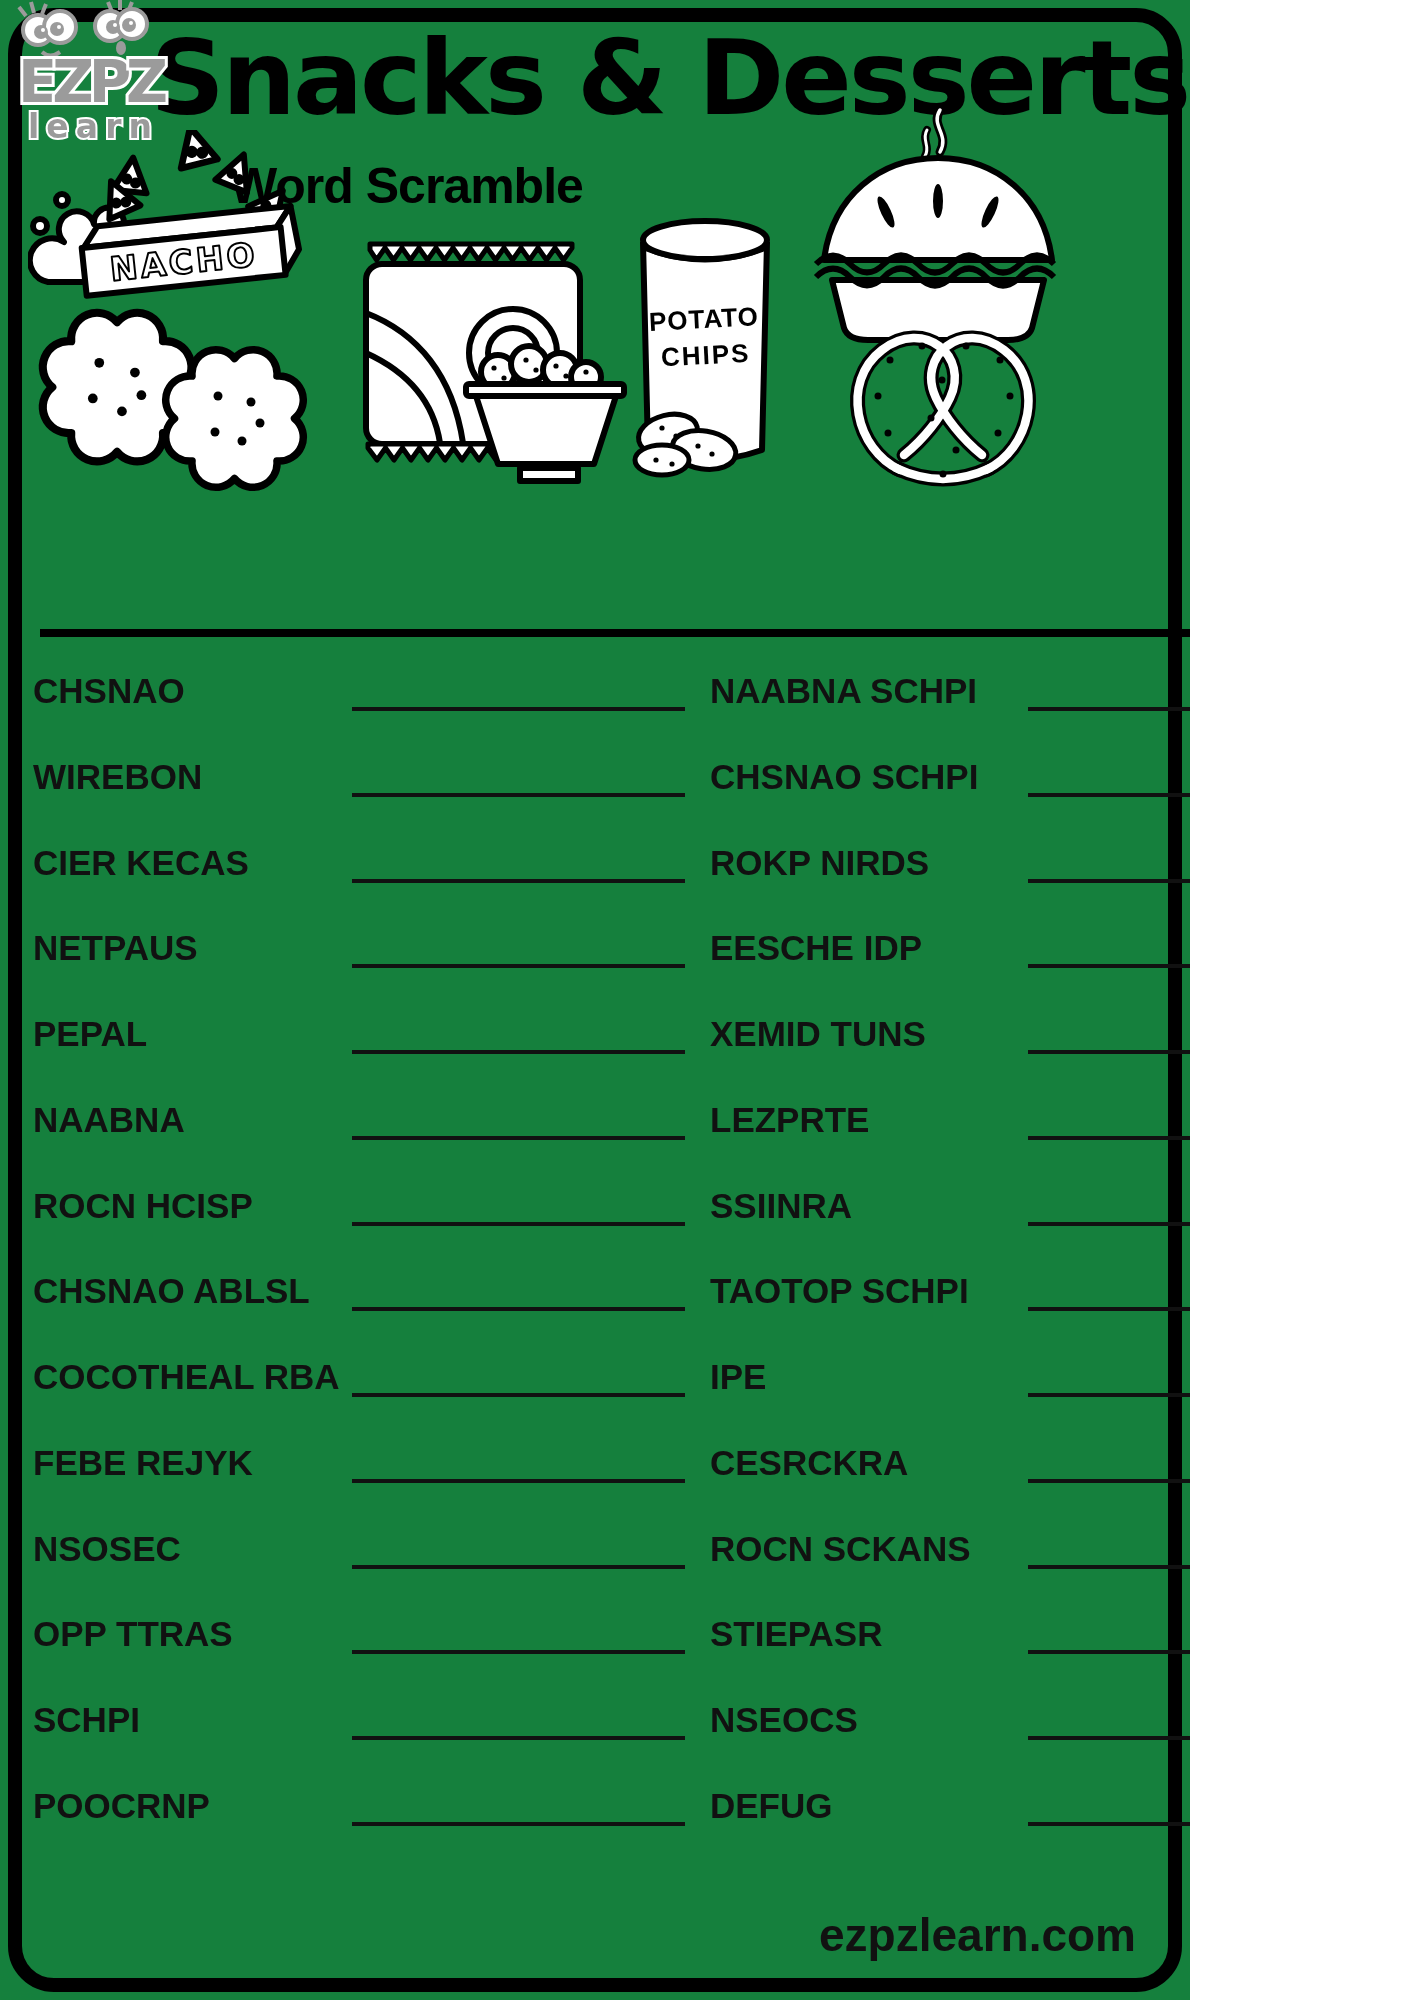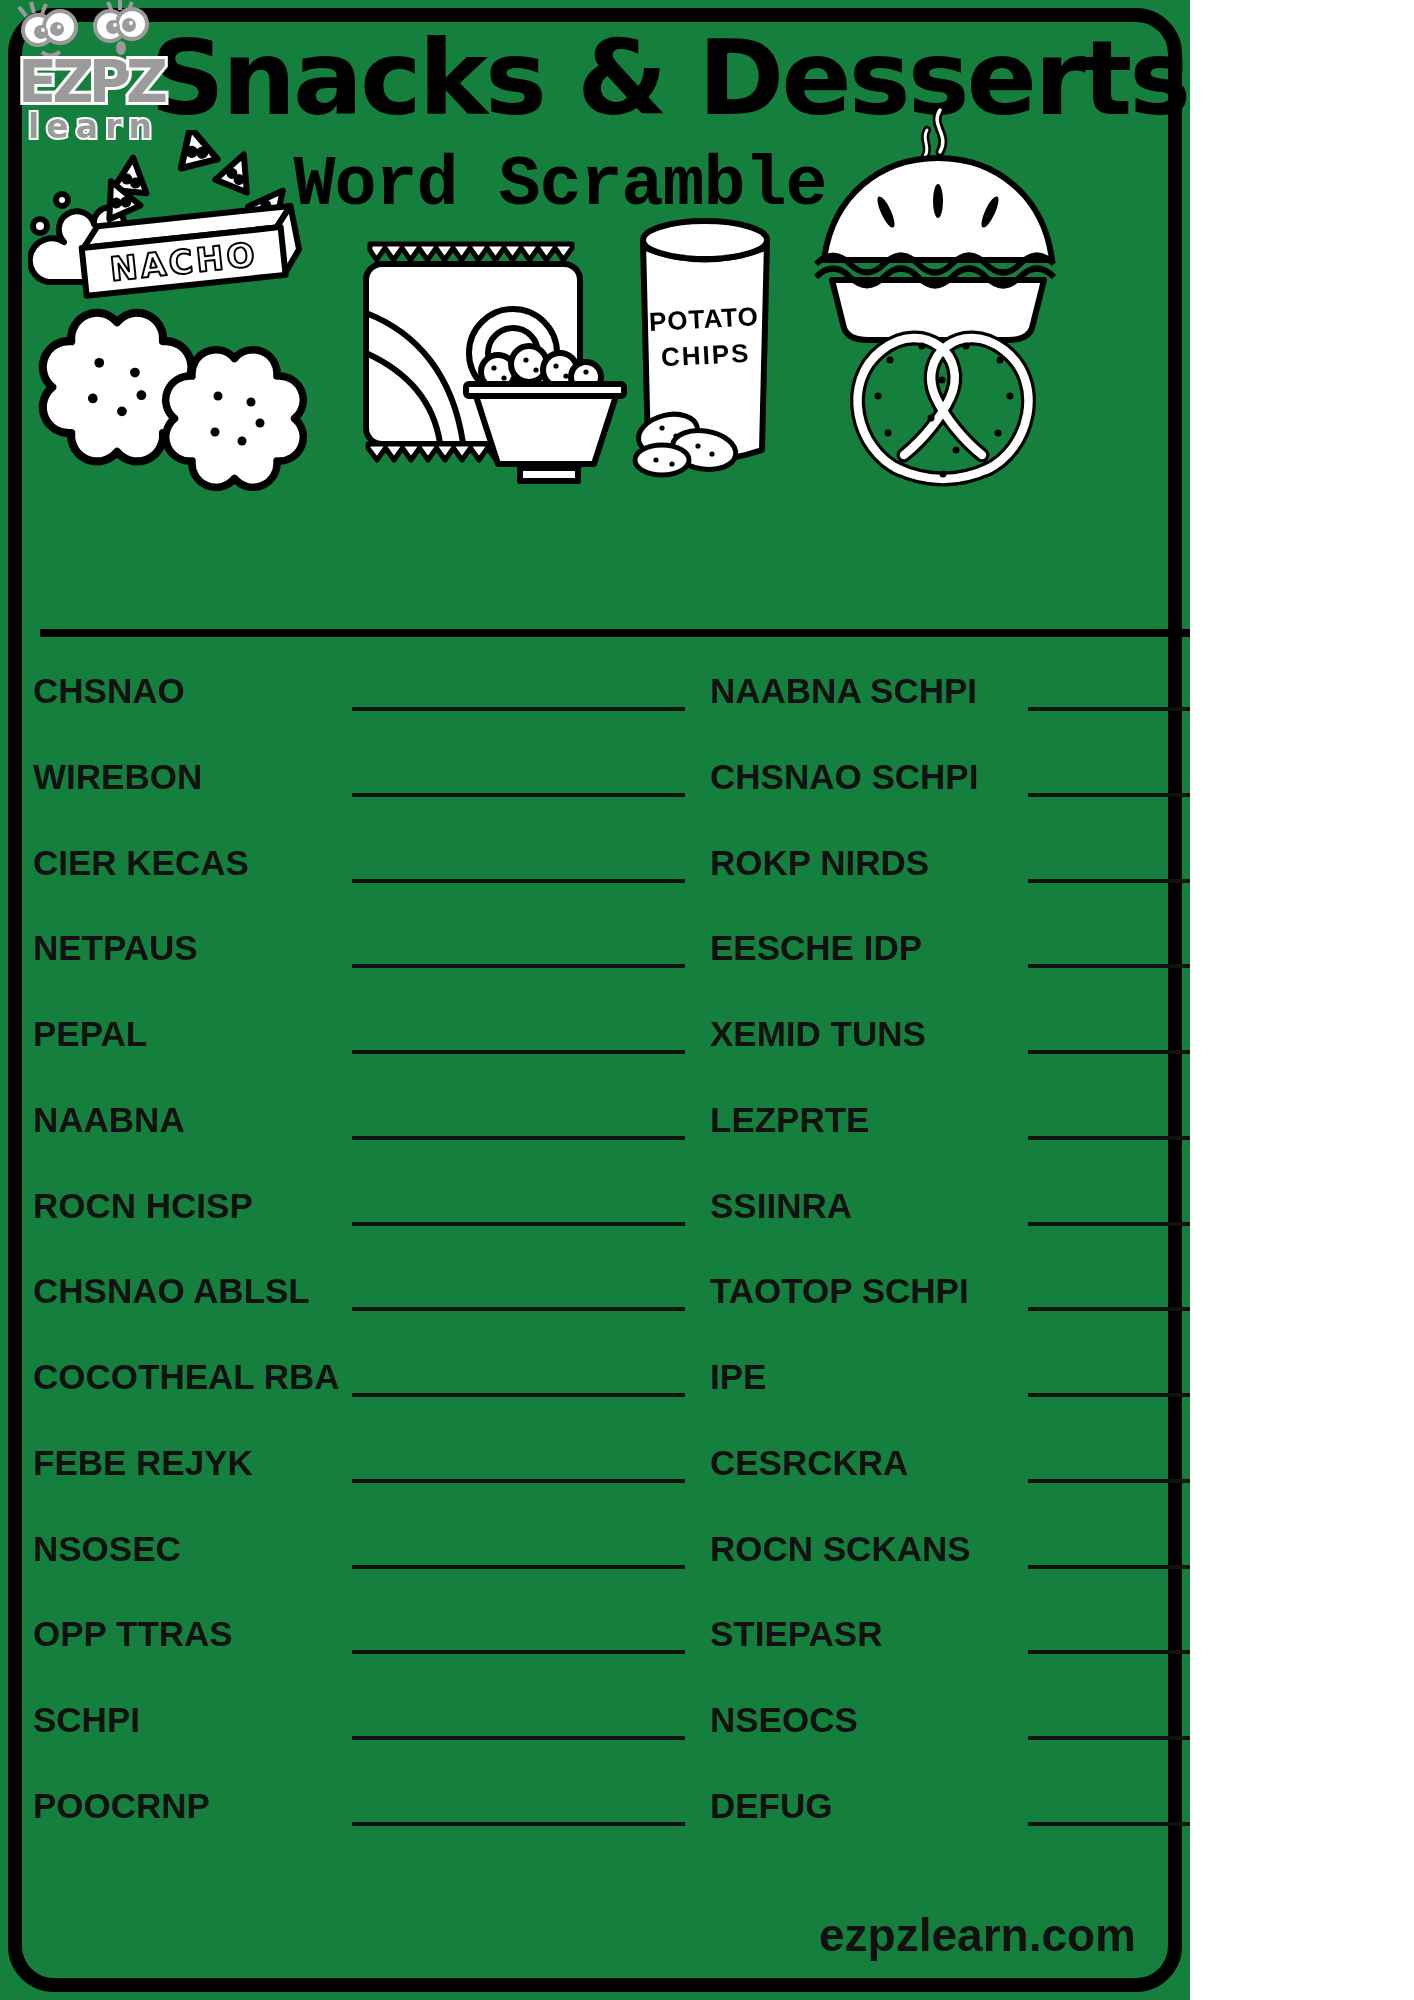--- a/index.html
+++ b/index.html
@@ -4,22 +4,22 @@
 <style>
   html,body{margin:0;padding:0;background:#fff;}
   .page{position:relative;width:1190px;height:2000px;background:#15803d;overflow:hidden;
         font-family:"Liberation Sans",sans-serif;color:#111;}
   .border-frame{position:absolute;left:8px;top:8px;right:8px;bottom:8px;
         border:14px solid #000;border-radius:46px;z-index:1;}
   .logo{position:absolute;left:8px;top:0;width:170px;height:148px;z-index:3;}
   .title{position:absolute;left:150px;top:22px;width:940px;text-align:center;z-index:2;
         font-family:"DejaVu Sans",sans-serif;font-weight:900;font-size:104px;line-height:112px;
         letter-spacing:-3px;color:#000;white-space:nowrap;}
-  .subtitle{position:absolute;left:230px;top:150px;width:660px;text-align:center;z-index:2;
-        font-family:Liberation Mono, monospace;font-weight:700;font-size:70px;line-height:72px;
+  .subtitle{position:absolute;left:230px;top:150px;width:660px;text-align:left;z-index:2;
+        font-family:Liberation Sans, sans-serif;font-weight:700;font-size:50px;line-height:72px;
         letter-spacing:-1px;color:#000;white-space:nowrap;}
   .illu{position:absolute;z-index:2;}
   .illu svg{display:block;width:100%;height:100%;}
   .divider{position:absolute;left:40px;top:629px;width:1334px;height:8px;background:#000;z-index:2;}
   .col{position:absolute;top:657px;width:660px;z-index:2;}
   .col-left{left:33px;}
   .col-right{left:710px;}
   .row{position:relative;height:85.75px;}
   .w{position:absolute;left:0;top:14px;font-weight:700;font-size:35px;line-height:40px;
      color:#111;white-space:nowrap;}

